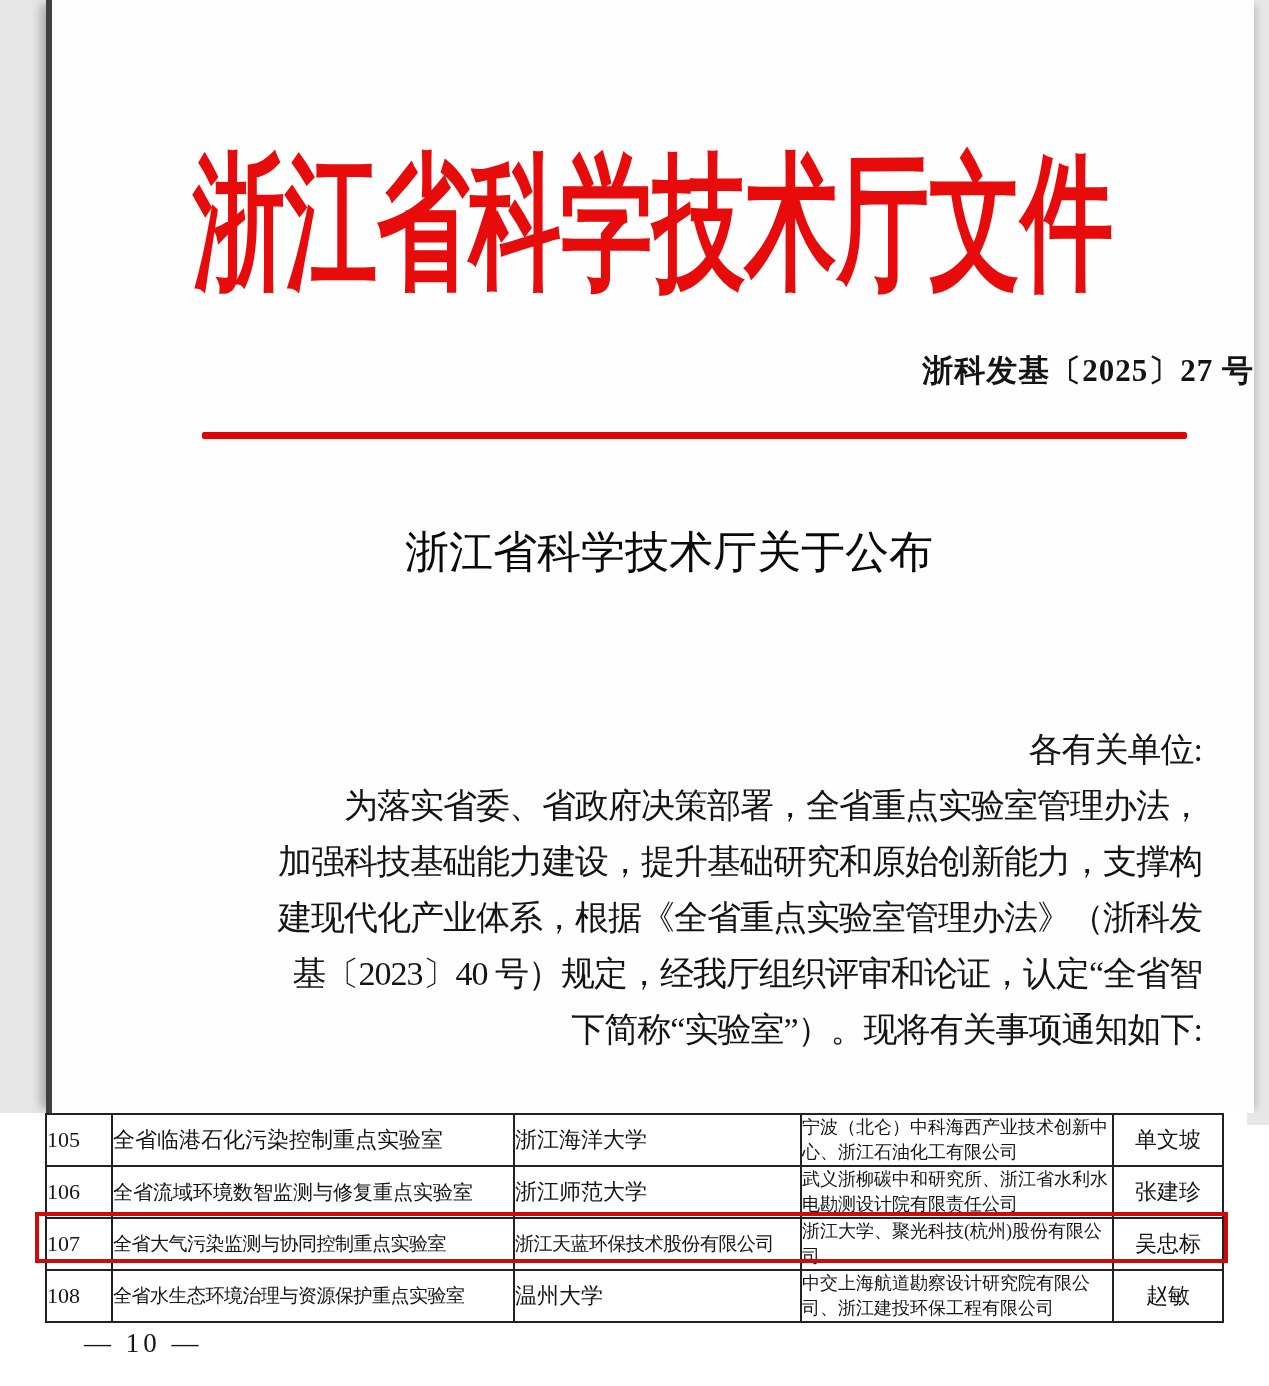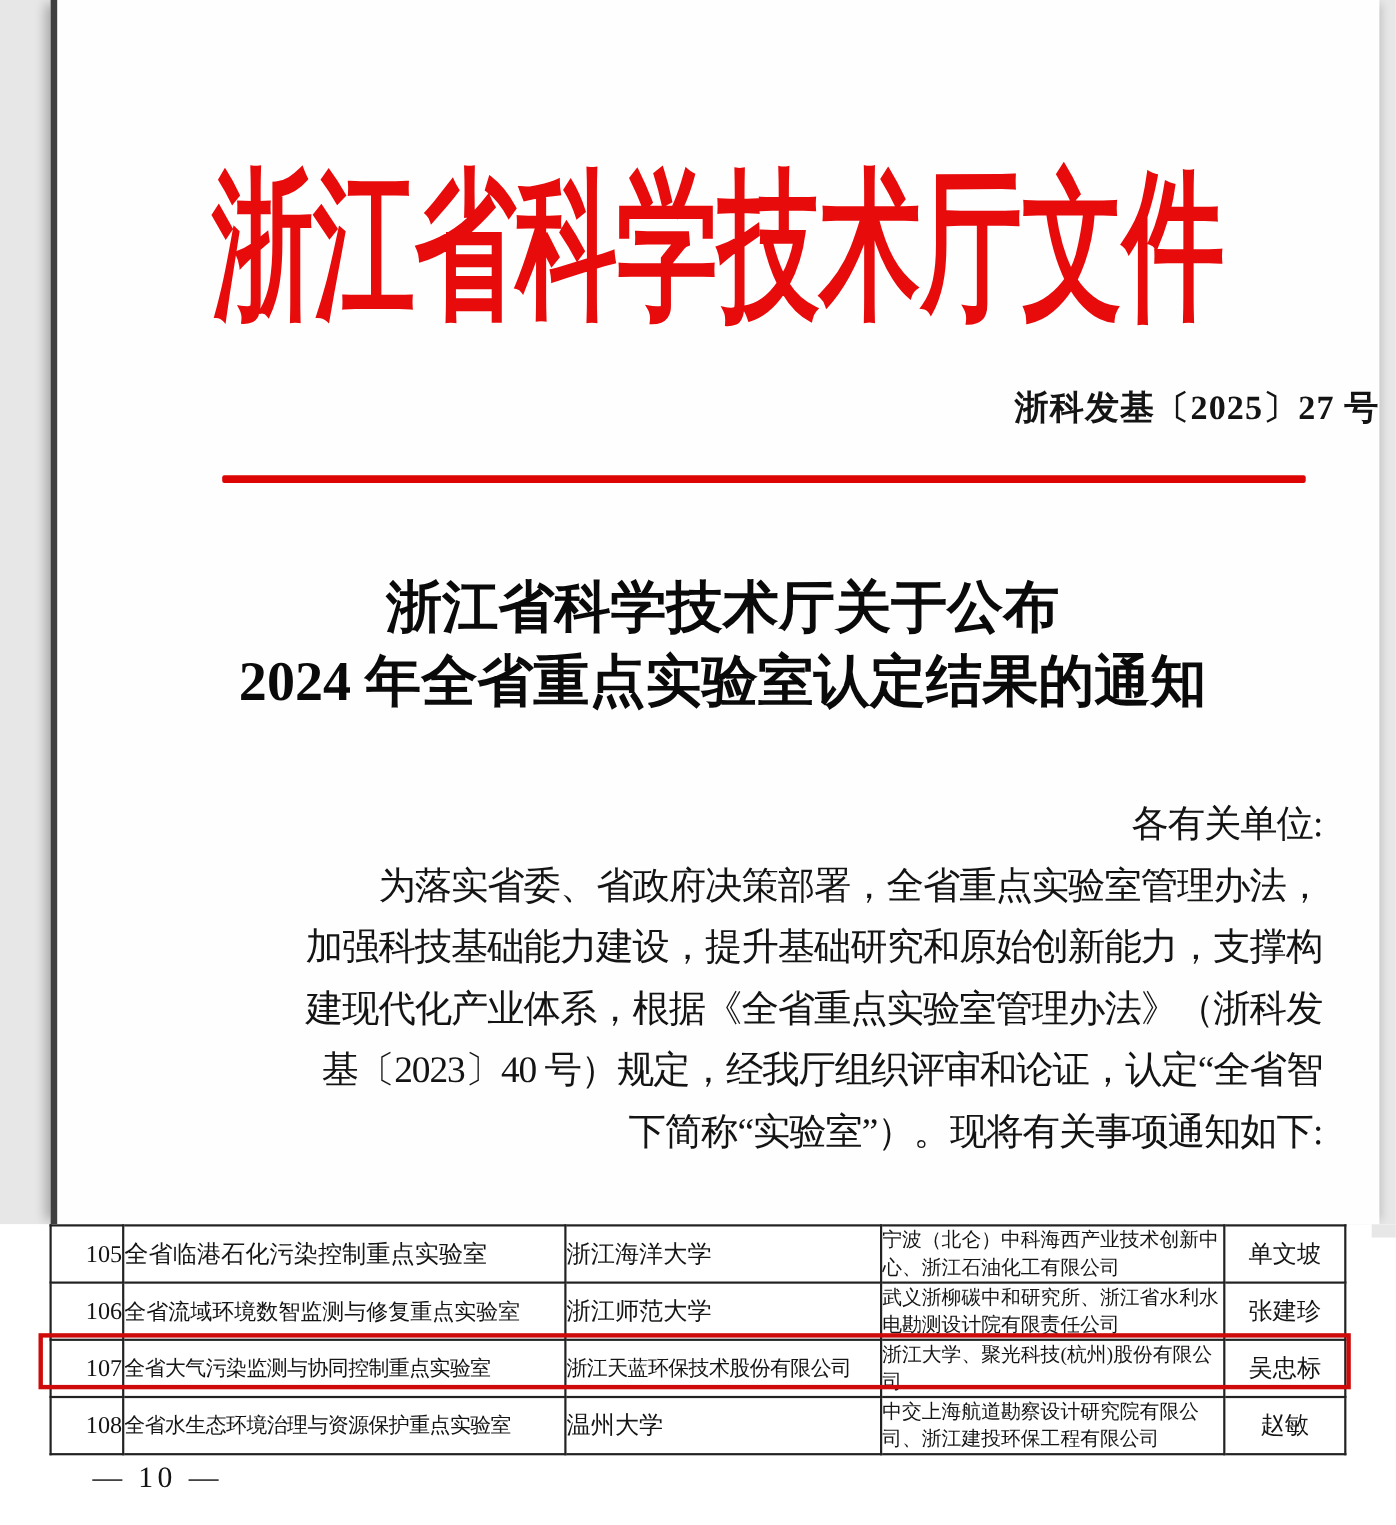--- a/index.html
+++ b/index.html
@@ -30,22 +30,22 @@
   }
   .doc-number {
     position:absolute; top:353px; left:0; width:100%;
     text-align:right; font-size:31px; line-height:36px;
     font-weight:bold; letter-spacing:1px; color:#141414;
   }
   .red-line {
     position:absolute; top:432px; left:150px; width:985px; height:7px;
     background:#dd0404; border-radius:2px;
   }
-  .notice-title { position:absolute; left:4px; width:100%; text-align:center;
-    font-weight:bold; color:#0a0a0a; font-size:51px; line-height:50px; white-space:nowrap; }
+  .notice-title { position:absolute; left:16px; width:100%; text-align:center;
+    font-weight:normal; color:#0a0a0a; font-size:44px; line-height:50px; white-space:nowrap; }
   .notice-title.l1 { top:528px; }
   .notice-title.l2 { top:595px; }
 
   .body-text {
     position:absolute; top:722px; left:205px; width:945px;
     font-size:34px; line-height:56px; letter-spacing:-1px; color:#141414;text-align:right;
   }
   .body-text .line { white-space:nowrap; }
   .body-text .indent { text-indent:68px; }
 
@@ -60,21 +60,21 @@
   table.result {
     position:absolute; top:0; left:45px;
     border-collapse:collapse; table-layout:fixed;
     font-family:"Liberation Serif","DejaVu Serif",serif;
   }
   table.result td {
     border:2px solid #222; height:50px; padding:0;
     vertical-align:middle; color:#151515;
     overflow:hidden;
   }
-  td.c-no   { width:64px;  text-align:right; font-size:22px; }
+  td.c-no   { width:64px;  text-align:left; font-size:22px; }
   td.c-lab  { width:400px; padding:0 14px; font-size:22px; }
   td.c-host { width:285px; padding:0 12px; font-size:22px; }
   td.c-part { width:310px; padding:2px 10px; font-size:18px; line-height:25px; }
   td.c-dir  { width:108px; text-align:center; font-size:22px; }
   td.fs20 { font-size:20px; }
   td.fs19 { font-size:19px; letter-spacing:-0.5px; }
 
   .highlight-box {
     position:absolute; top:99px; left:35px; width:1193px; height:51px;
     border:4px solid #cf0a0a; box-sizing:border-box;
@@ -87,21 +87,20 @@
 </style>
 </head>
 <body>
 
 <div class="doc-section">
   <div class="page">
     <div class="doc-title">浙江省科学技术厅文件</div>
     <div class="doc-number">浙科发基〔2025〕27 号</div>
     <div class="red-line"></div>
     <div class="notice-title l1">浙江省科学技术厅关于公布</div>
-    <div class="notice-title l2">2024 年全省重点实验室认定结果的通知</div>
     <div class="body-text">
       <div class="line">各有关单位:</div>
       <div class="line indent">为落实省委、省政府决策部署，全省重点实验室管理办法，</div>
       <div class="line">加强科技基础能力建设，提升基础研究和原始创新能力，支撑构</div>
       <div class="line">建现代化产业体系，根据《全省重点实验室管理办法》（浙科发</div>
       <div class="line">基〔2023〕40 号）规定，经我厅组织评审和论证，认定“全省智</div>
       <div class="line">下简称“实验室”）。现将有关事项通知如下:</div>
     </div>
   </div>
 </div>

